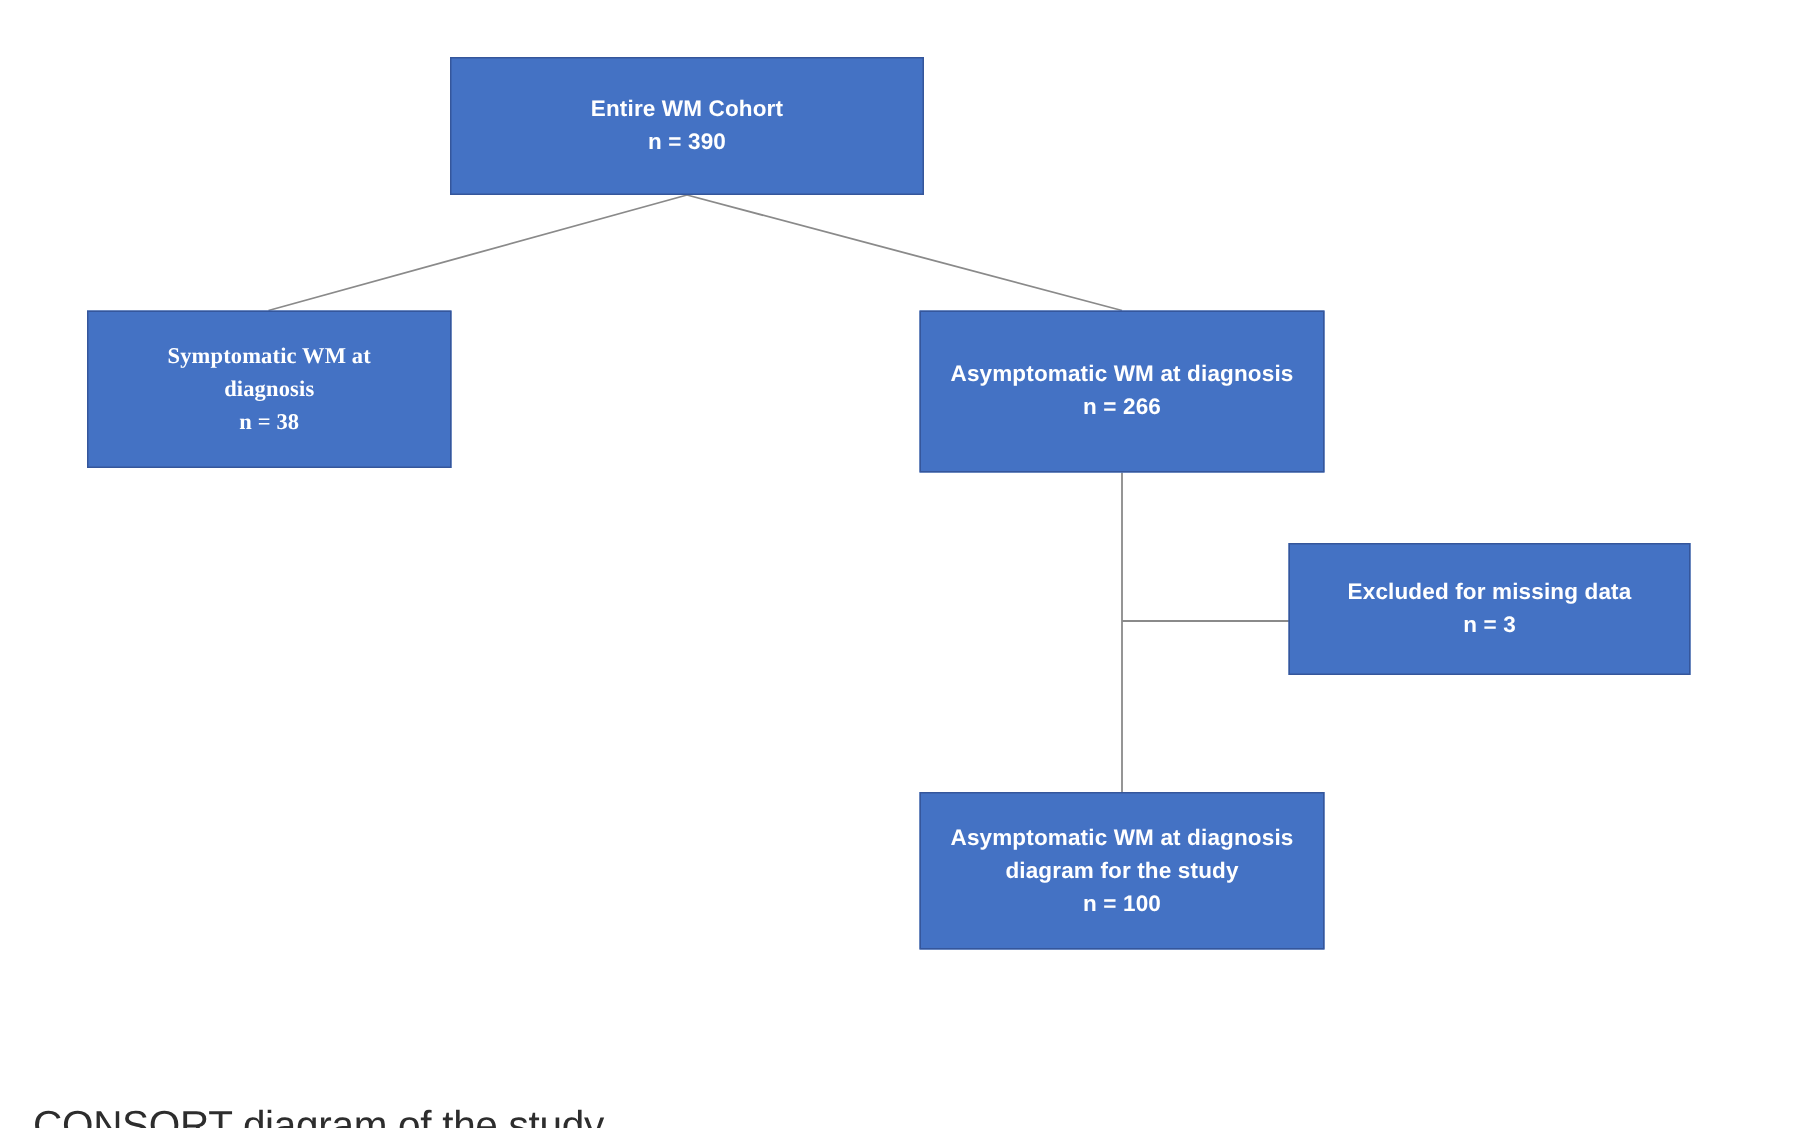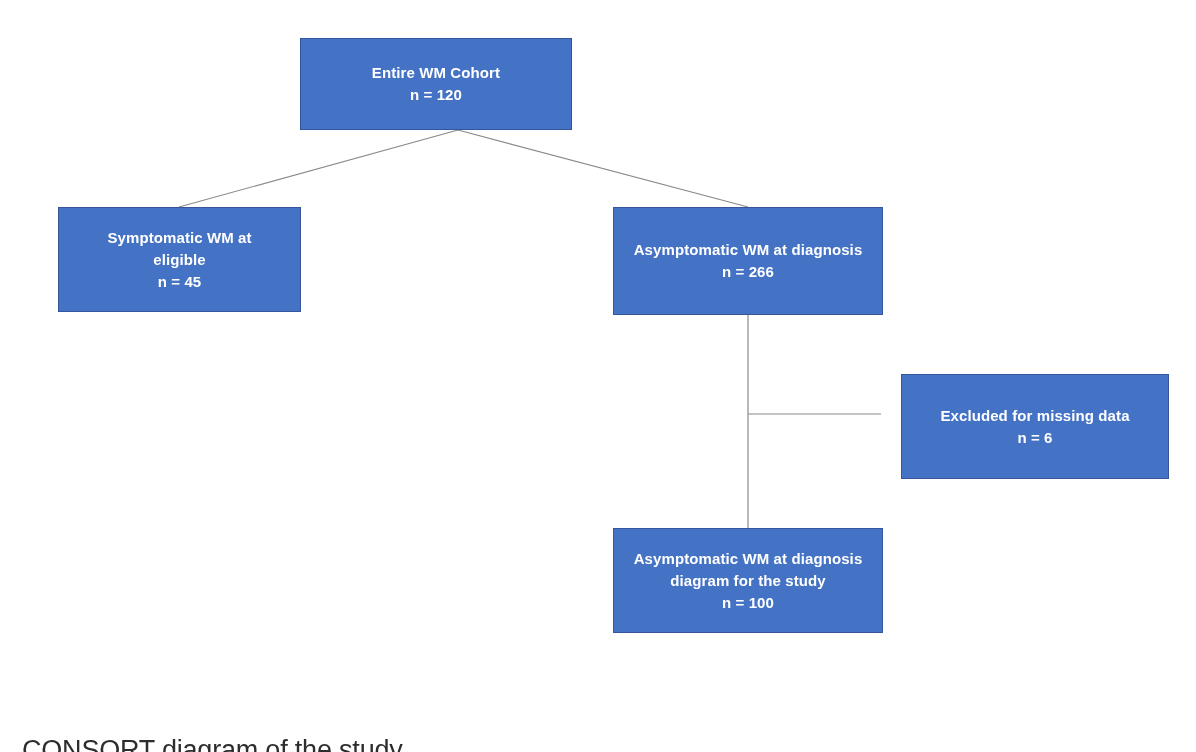--- a/index.html
+++ b/index.html
@@ -36,24 +36,24 @@
     display: flex;
     flex-direction: column;
     align-items: center;
     justify-content: center;
     text-align: center;
     font-size: 15px;
     font-weight: 700;
     line-height: 22px;
     letter-spacing: 0.1px;
   }
-  .node-entire       { left: 300px; top: 38px;  width: 272px; height: 92px;  }
-  .node-symptomatic  { left: 58px;  top: 207px; width: 243px; height: 105px; }
+  .node-entire       { left: 300px; top: 38px;  width: 316px; height: 92px;  }
+  .node-symptomatic  { left: 58px;  top: 207px; width: 243px; height: 105px; font-family: Liberation Serif, serif; }
   .node-asymptomatic { left: 613px; top: 207px; width: 270px; height: 108px; }
-  .node-excluded     { left: 901px; top: 362px; width: 268px; height: 105px; margin-top: 12px; }
+  .node-excluded     { left: 859px; top: 362px; width: 268px; height: 88px; }
   .node-eligible     { left: 613px; top: 528px; width: 270px; height: 105px; }
   .caption {
     position: absolute;
     left: 22px;
     top: 735px;
     font-size: 27px;
     font-weight: 300;
     color: var(--caption-text, #2d2d2d);
     letter-spacing: -0.2px;
     white-space: nowrap;
@@ -66,37 +66,37 @@
 
   <svg class="connector-layer" viewBox="0 0 1196 752" xmlns="http://www.w3.org/2000/svg">
     <line x1="458" y1="130" x2="179" y2="207"></line>
     <line x1="458" y1="130" x2="748" y2="207"></line>
     <line x1="748" y1="315" x2="748" y2="528"></line>
     <line x1="748" y1="414" x2="881" y2="414"></line>
   </svg>
 
   <div class="node node-entire">
     <div>Entire WM Cohort</div>
-    <div>n = 120</div>
+    <div>n = 390</div>
   </div>
 
   <div class="node node-symptomatic">
     <div>Symptomatic WM at</div>
-    <div>eligible</div>
-    <div>n = 45</div>
+    <div>diagnosis</div>
+    <div>n = 38</div>
   </div>
 
   <div class="node node-asymptomatic">
     <div>Asymptomatic WM at diagnosis</div>
     <div>n = 266</div>
   </div>
 
   <div class="node node-excluded">
     <div>Excluded for missing data</div>
-    <div>n = 6</div>
+    <div>n = 3</div>
   </div>
 
   <div class="node node-eligible">
     <div>Asymptomatic WM at diagnosis</div>
     <div>diagram for the study</div>
     <div>n = 100</div>
   </div>
 
   <div class="caption">CONSORT diagram of the study</div>
 

